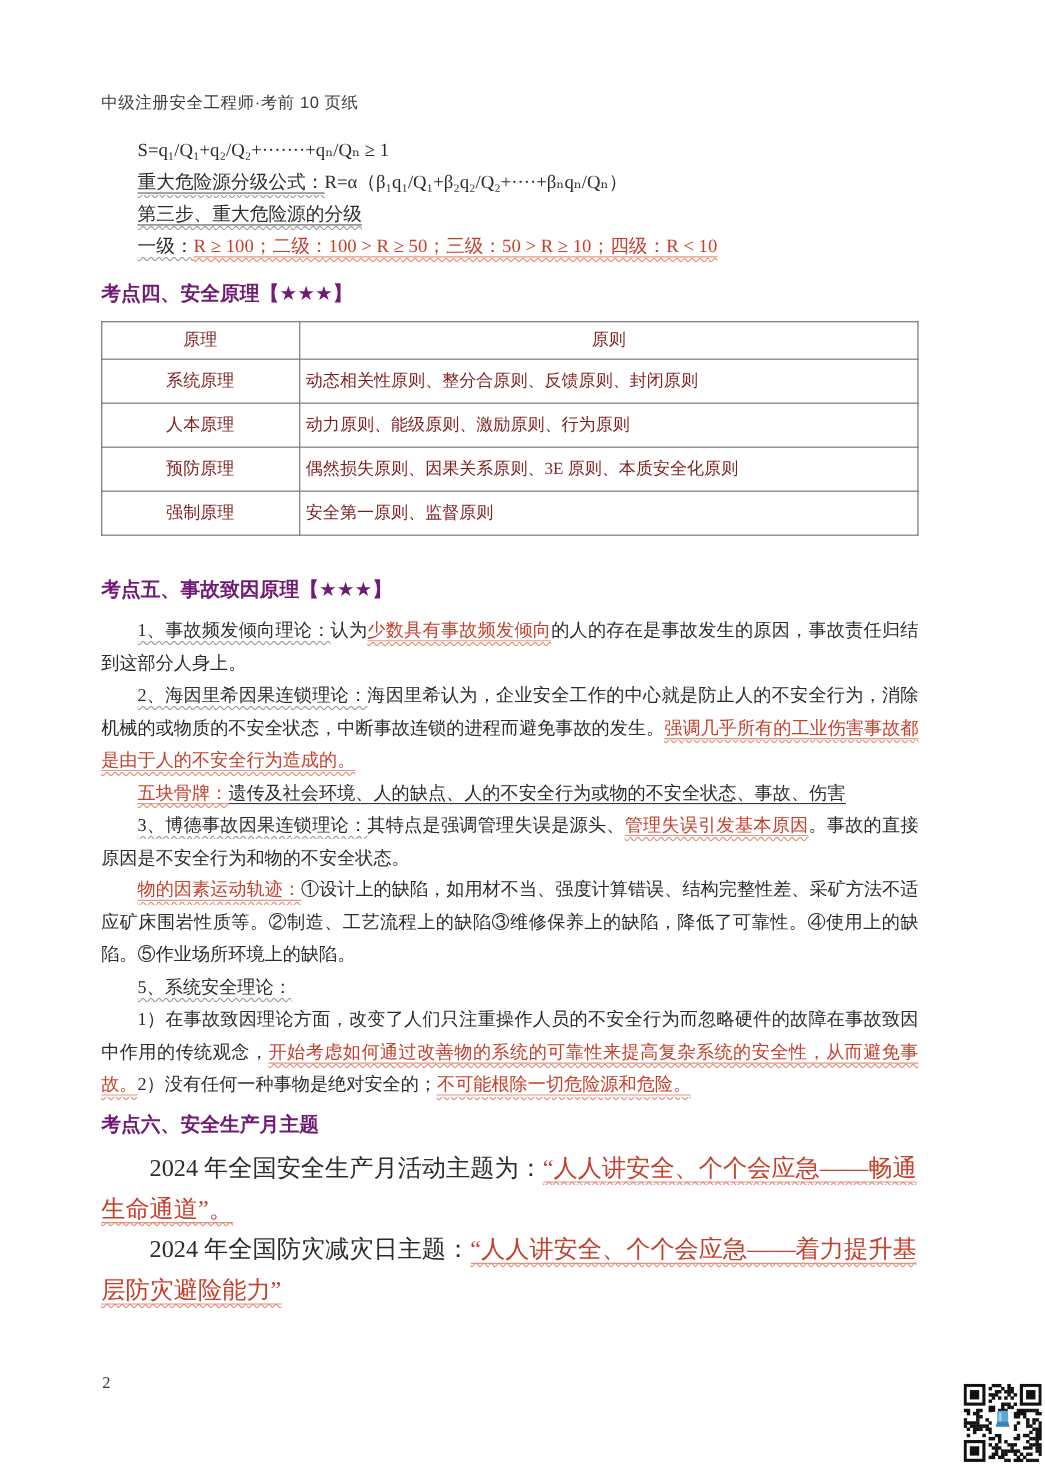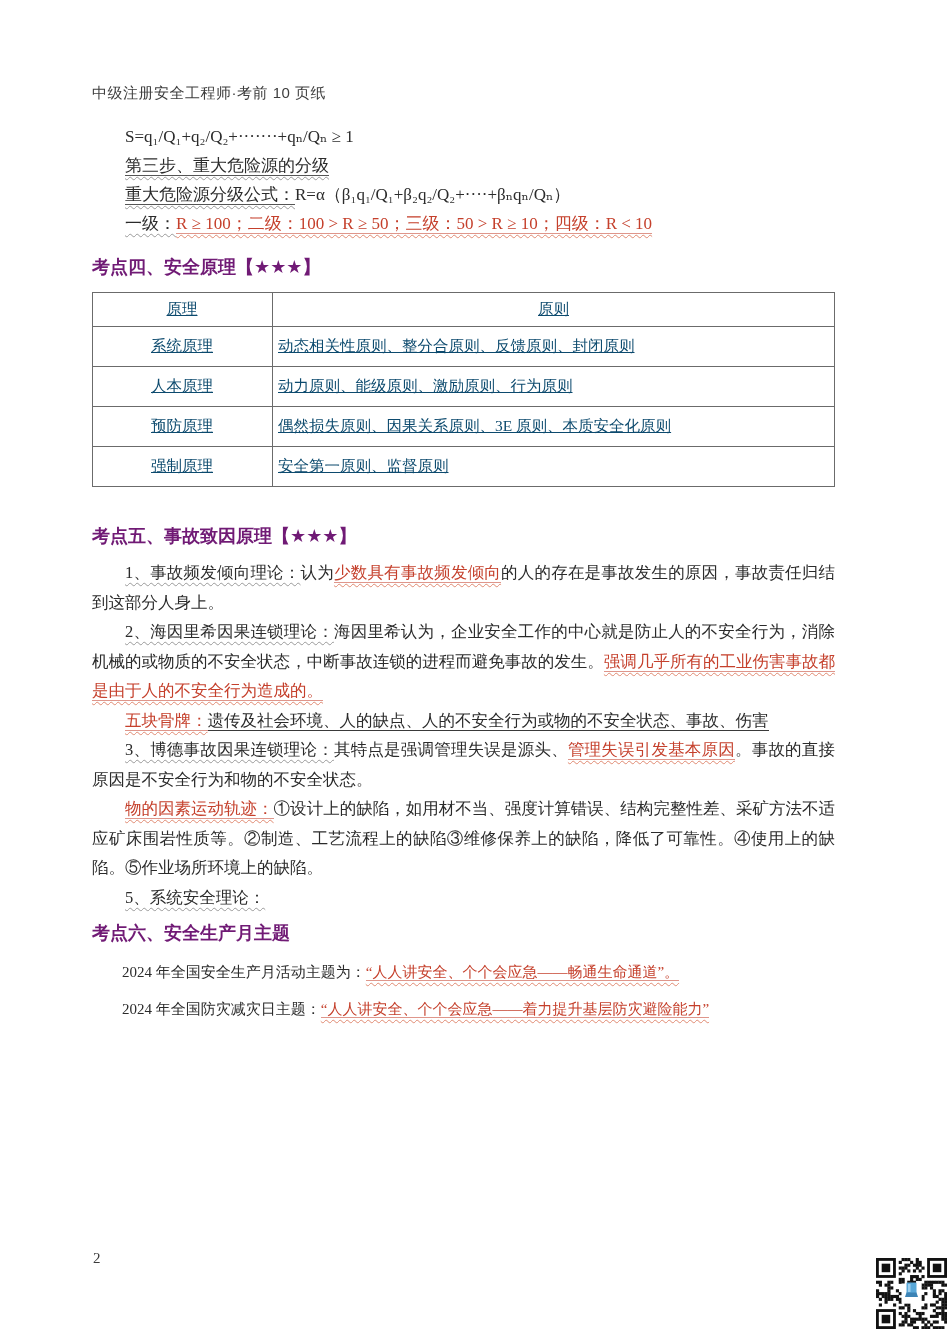--- a/index.html
+++ b/index.html
@@ -34,29 +34,29 @@
   h2.k4{margin-top:16px;}
   h2.k5{margin-top:36px;}
   h2.k6{margin-top:8px;}
   
   table.principles{
     margin-top:12px;width:743px;border-collapse:collapse;table-layout:fixed;
     font-size:15.5px;
   }
   table.principles th,table.principles td{
     border:1px solid var(--border,#6b6b6b);
-    font-weight:400;color:#0c4a6e;text-decoration:underline;
+    font-weight:400;color:#7f1d1d;
   }
   table.principles th{height:31px;text-align:center;}
   table.principles td{height:37px;text-align:left;padding-left:5px;}
   table.principles .col1{width:178px;text-align:center;padding-left:0;}
   
   .paras{margin-top:9px;font-size:16.5px;line-height:29.5px;}
   .paras .para{text-indent:2em;text-align:justify;margin:0;}
-  .paras.k6{margin-top:8px;font-size:15px;line-height:37px;}
+  .paras.k6{margin-top:8px;font-size:22px;line-height:37px;}
   .paras.k6 .para{text-align:left;}
   
   .seg-plain{}
   .seg-wavy{
     text-decoration-line:underline;text-decoration-style:wavy;
     text-decoration-color:#9a9a9a;text-decoration-thickness:1px;
     text-underline-offset:4px;
   }
   .seg-u{border-bottom:1px solid #3a3a3a;}
   .seg-u-wavy{
@@ -85,22 +85,22 @@
 <div class="page">
 
   <div class="header">
     <span>中级注册安全工程师·考前 10 页纸</span>
   </div>
 
   <div class="content">
 
     <div class="formula-block">
         <div class="para"><span class="seg-plain">S=q₁/Q₁+q₂/Q₂+·······+qₙ/Qₙ ≥ 1</span></div>
+        <div class="para"><span class="seg-u-wavy">重大危险源分级公式：</span><span class="seg-plain">R=α（β₁q₁/Q₁+β₂q₂/Q₂+····+βₙqₙ/Qₙ）</span></div>
         <div class="para"><span class="seg-u-wavy">第三步、重大危险源的分级</span></div>
-        <div class="para"><span class="seg-u-wavy">重大危险源分级公式：</span><span class="seg-plain">R=α（β₁q₁/Q₁+β₂q₂/Q₂+····+βₙqₙ/Qₙ）</span></div>
         <div class="para"><span class="seg-wavy">一级：</span><span class="seg-red-wavy">R ≥ 100；二级：100 &gt; R ≥ 50；三级：50 &gt; R ≥ 10；四级：R &lt; 10</span></div>
       </div>
 
     <h2 class="sec k4">考点四、安全原理【★★★】</h2>
 
     <table class="principles">
         <thead>
           <tr>
             <th class="col1">原理</th>
             <th>原则</th>
@@ -128,20 +128,21 @@
 
     <h2 class="sec k5">考点五、事故致因原理【★★★】</h2>
 
     <div class="paras">
         <div class="para"><span class="seg-wavy">1、事故频发倾向理论：</span><span class="seg-plain">认为</span><span class="seg-red-wavy">少数具有事故频发倾向</span><span class="seg-plain">的人的存在是事故发生的原因，事故责任归结到这部分人身上。</span></div>
         <div class="para"><span class="seg-wavy">2、海因里希因果连锁理论：</span><span class="seg-plain">海因里希认为，企业安全工作的中心就是防止人的不安全行为，消除机械的或物质的不安全状态，中断事故连锁的进程而避免事故的发生。</span><span class="seg-red-wavy">强调几乎所有的工业伤害事故都是由于人的不安全行为造成的。</span></div>
         <div class="para"><span class="seg-red-wavy">五块骨牌：</span><span class="seg-u">遗传及社会环境、人的缺点、人的不安全行为或物的不安全状态、事故、伤害</span></div>
         <div class="para"><span class="seg-wavy">3、博德事故因果连锁理论：</span><span class="seg-plain">其特点是强调管理失误是源头、</span><span class="seg-red-wavy">管理失误引发基本原因</span><span class="seg-plain">。事故的直接原因是不安全行为和物的不安全状态。</span></div>
         <div class="para"><span class="seg-red-wavy">物的因素运动轨迹：</span><span class="seg-plain">①设计上的缺陷，如用材不当、强度计算错误、结构完整性差、采矿方法不适应矿床围岩性质等。②制造、工艺流程上的缺陷③维修保养上的缺陷，降低了可靠性。④使用上的缺陷。⑤作业场所环境上的缺陷。</span></div>
         <div class="para"><span class="seg-wavy">5、系统安全理论：</span></div>
+        <div class="para"><span class="seg-plain">1）在事故致因理论方面，改变了人们只注重操作人员的不安全行为而忽略硬件的故障在事故致因中作用的传统观念，</span><span class="seg-red-wavy">开始考虑如何通过改善物的系统的可靠性来提高复杂系统的安全性，从而避免事故。</span><span class="seg-plain">2）没有任何一种事物是绝对安全的；</span><span class="seg-red-wavy">不可能根除一切危险源和危险。</span></div>
       </div>
 
     <h2 class="sec k6">考点六、安全生产月主题</h2>
 
     <div class="paras k6">
         <div class="para"><span class="seg-plain">2024 年全国安全生产月活动主题为：</span><span class="seg-red-wavy">“人人讲安全、个个会应急——畅通生命通道”。</span></div>
         <div class="para"><span class="seg-plain">2024 年全国防灾减灾日主题：</span><span class="seg-red-wavy">“人人讲安全、个个会应急——着力提升基层防灾避险能力”</span></div>
       </div>
 
   </div>

